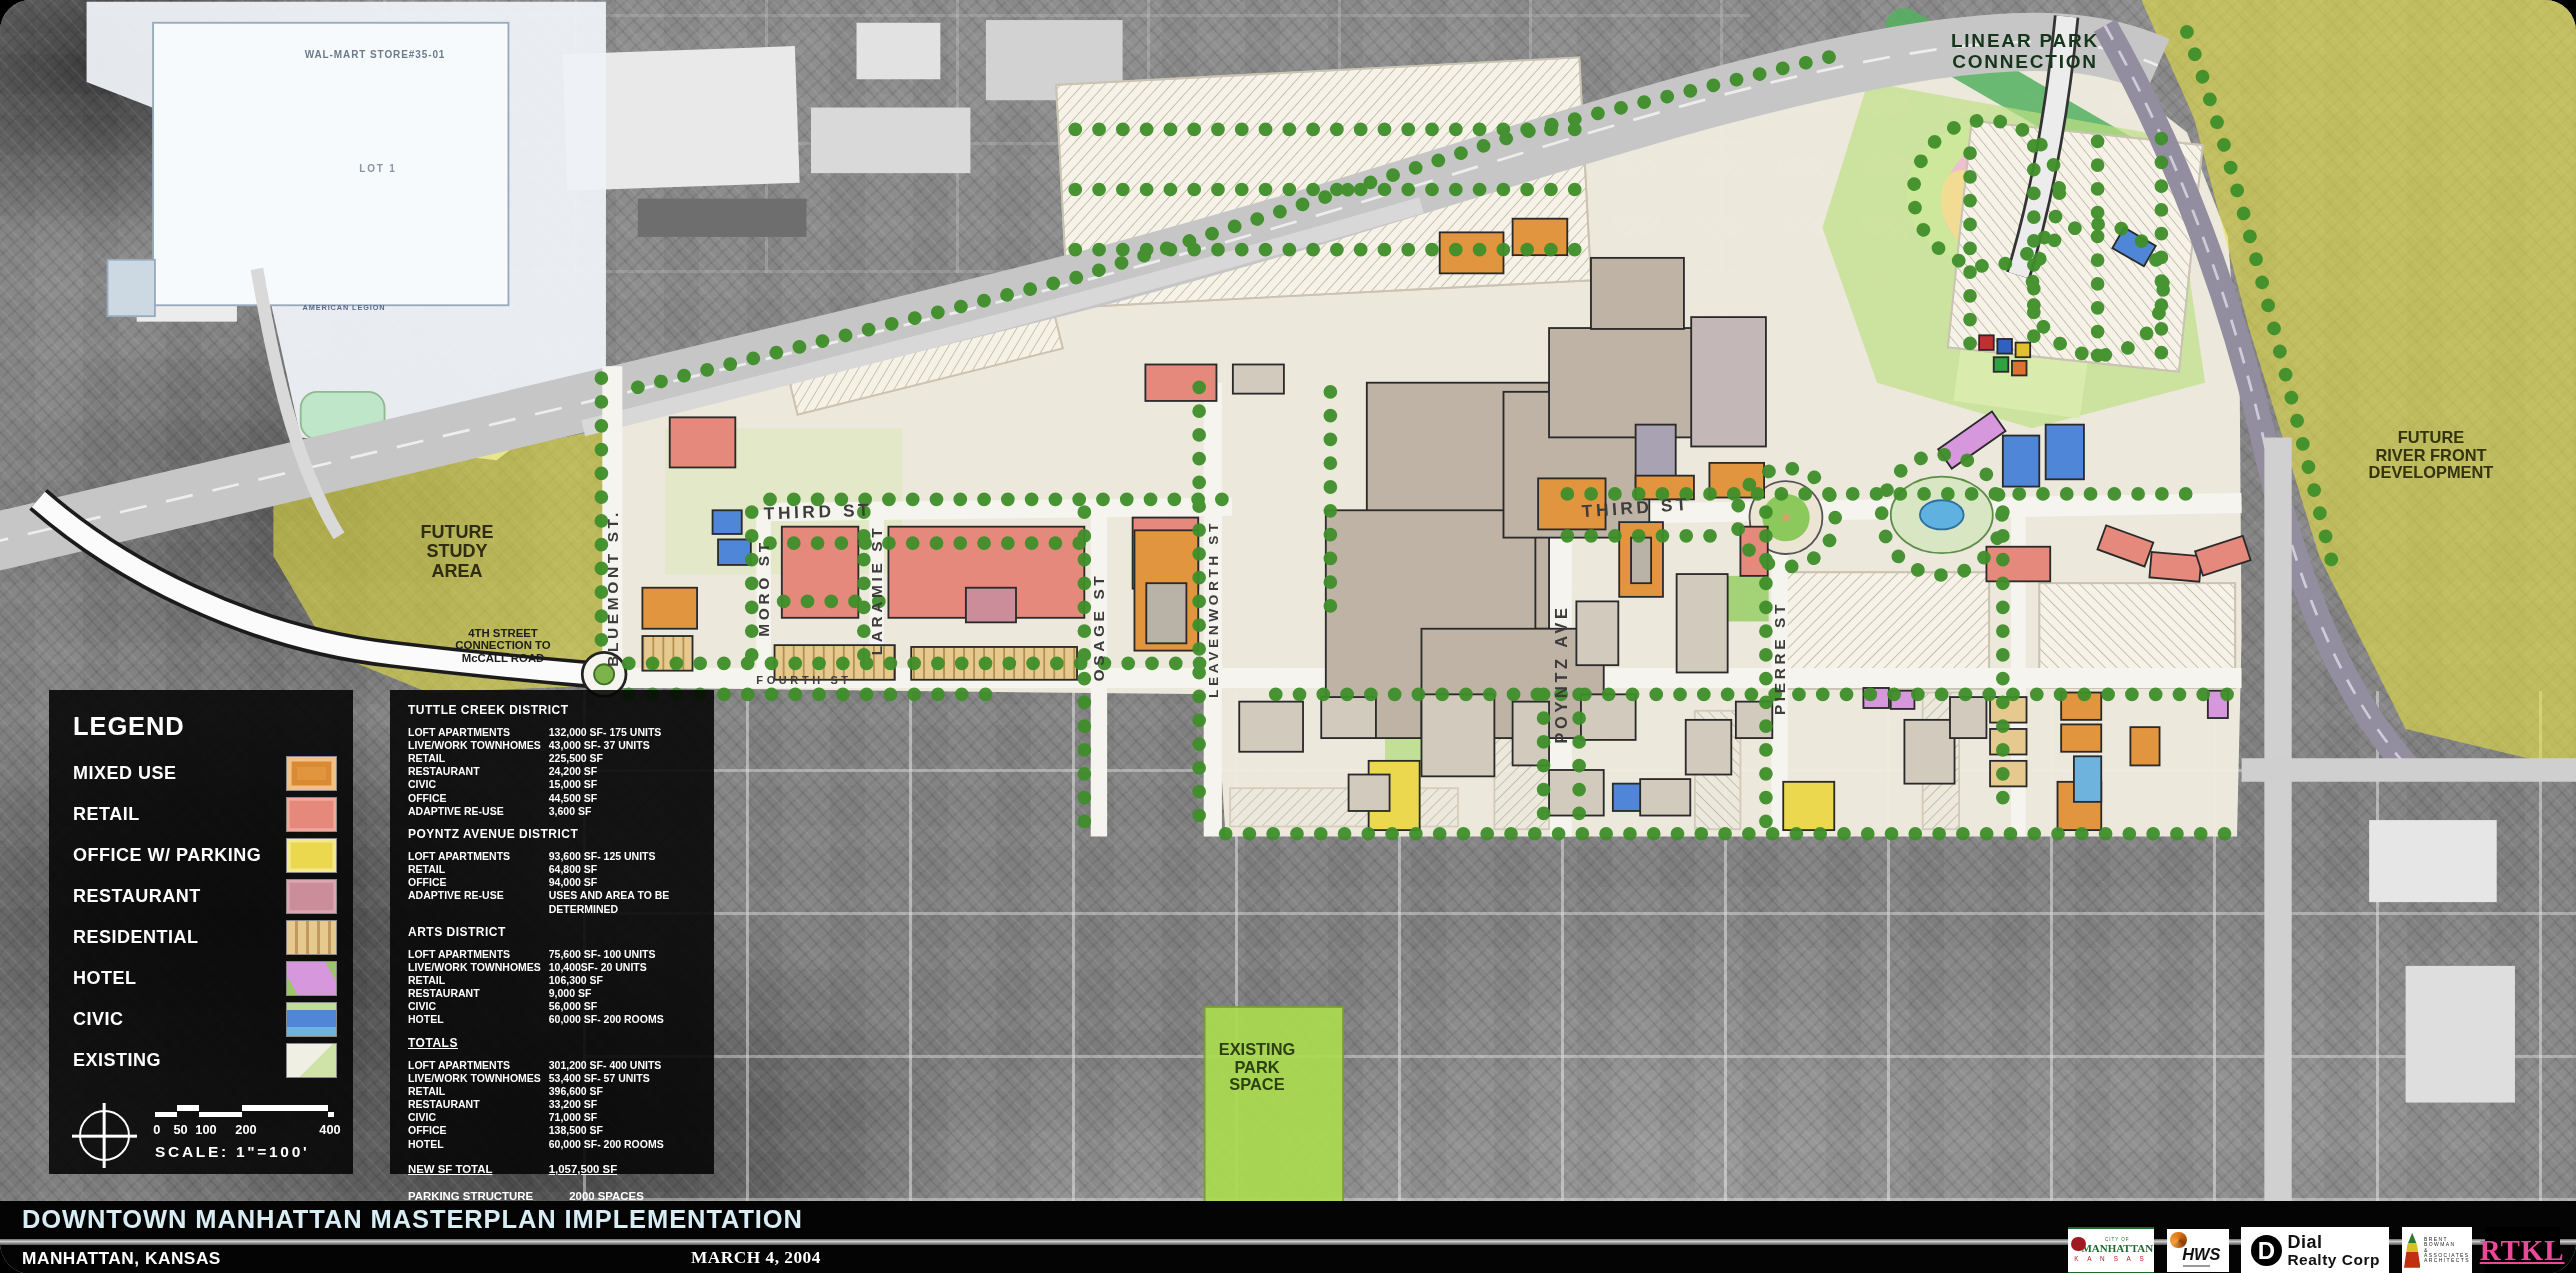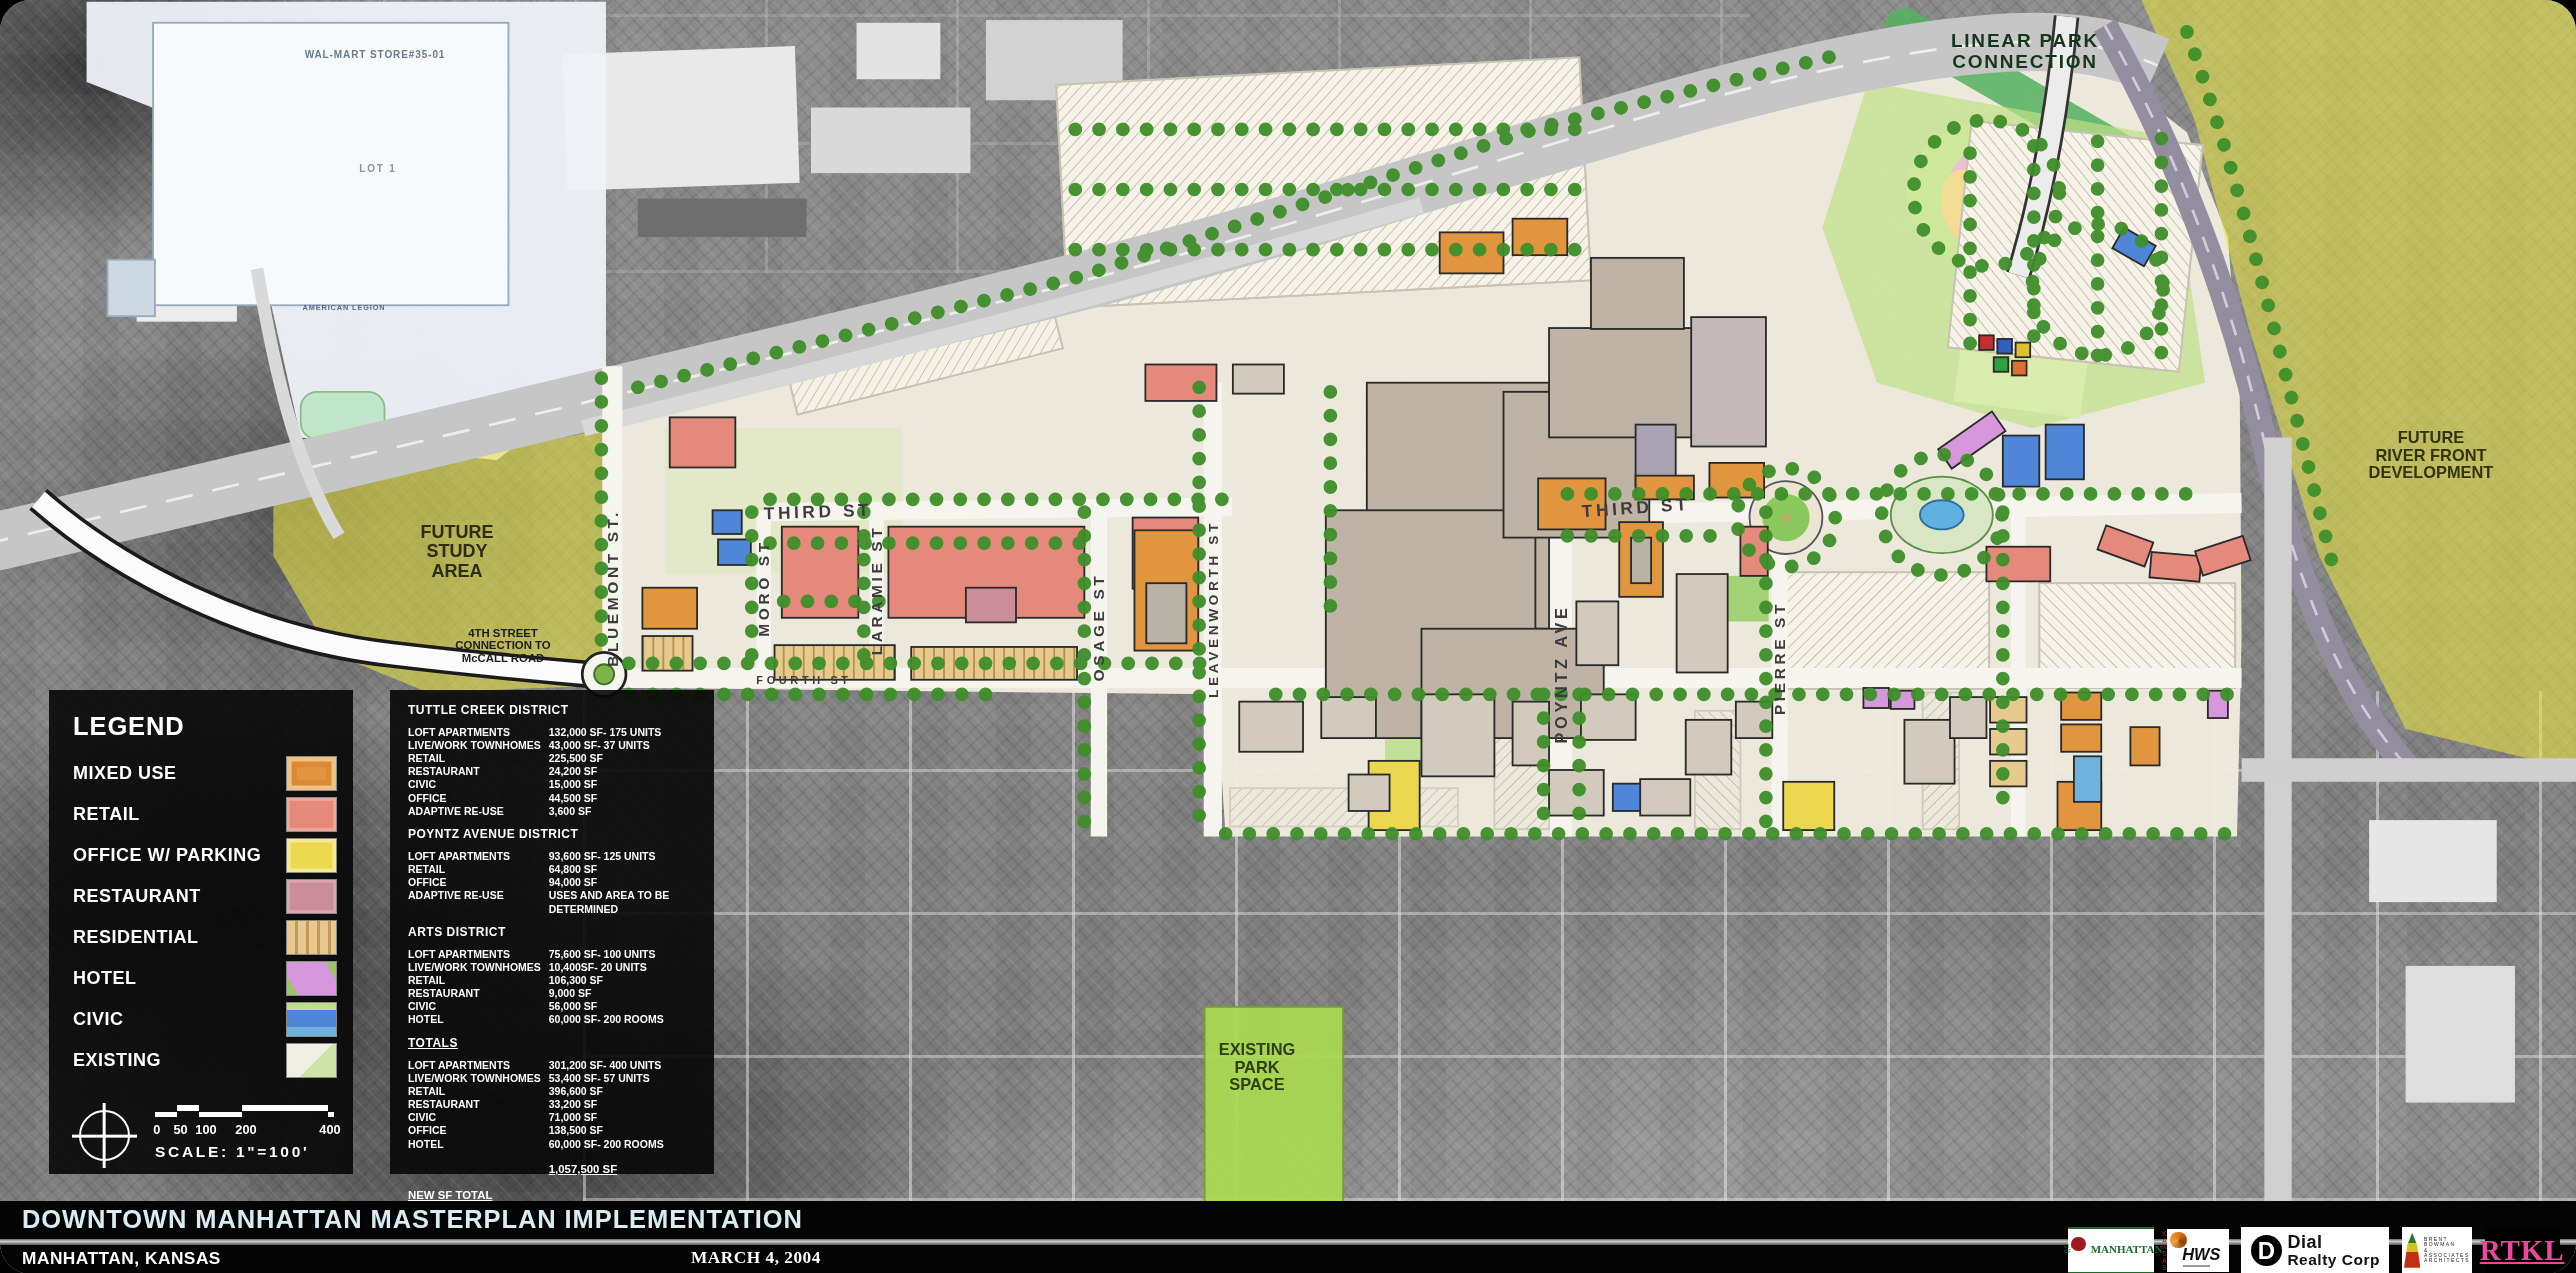--- a/index.html
+++ b/index.html
@@ -69,34 +69,34 @@
   
   .stats-panel{left:390px;top:690px;width:324px;height:484px;padding:12.8px 12.8px 9px 18px;box-sizing:border-box;
                font-size:10.5px;font-weight:bold;line-height:1.25;}
   .district-name{font-size:12px;letter-spacing:0.5px;margin:9px 0 8.2px;}
   .district-name.u{text-decoration:underline;}
   .district-name:first-child{margin-top:0;}
   .srow{display:flex;}
   .sl{flex:0 0 48%;}
   .sv{flex:1;}
   .newsf{display:flex;margin:11px 0 12.8px;font-size:11.4px;text-decoration:underline;}
-  .newsf .sl{flex:0 0 48%;margin-top:26px;}
+  .newsf .sl{flex:0 0 48%;}
   .parking-rows{margin-top:9px;font-size:11.4px;}
   .parking-rows .sl{flex:0 0 55%;}
   .footnote{margin-top:11px;font-size:7.7px;letter-spacing:0.3px;color:#e8e8e8;}
   
   .footer{position:absolute;left:0;bottom:0;width:2576px;height:73px;background:#040404;}
   .f-title{position:absolute;left:22px;top:3.6px;font-size:25.5px;font-weight:bold;color:#d8ecf3;
            letter-spacing:0.9px;text-shadow:0.9px 1.8px 1.8px #000;}
   .f-divider{position:absolute;left:0;top:38px;width:2576px;height:5.5px;
              background:linear-gradient(180deg,#666,#cfcfcf 40%,#8f8f8f 70%,#555);}
   .f-loc{position:absolute;left:22px;top:47px;font-size:17.3px;font-weight:bold;color:#fff;letter-spacing:0.5px;}
   .f-date{position:absolute;left:691px;top:47px;font-size:17.3px;font-weight:bold;color:#fff;letter-spacing:0.5px;font-family:Liberation Serif, serif;}
   .logos{position:absolute;right:16.4px;top:25.5px;display:flex;align-items:center;gap:12.8px;}
-  .logo{background:#fff;color:#111;display:flex;flex-direction:row;align-items:center;justify-content:center;
+  .logo{background:#fff;color:#111;display:flex;flex-direction:column;align-items:center;justify-content:center;
         padding:2.7px 5.5px;line-height:1.05;}
   .logo-city-of-manhattan{width:75px;height:38px;border-top:2.7px solid #1c6b2d;border-bottom:2.7px solid #1c6b2d;position:relative;}
   .logo-city-of-manhattan::before{content:"";position:absolute;left:3.6px;top:8.2px;width:14.6px;height:14.6px;border-radius:50%;background:#a01820;}
   .logo-city-of-manhattan span:nth-child(1){font-size:4.6px;color:#1c6b2d;letter-spacing:0.9px;margin-left:12.8px;}
   .logo-city-of-manhattan span:nth-child(2){font-family:"Liberation Serif",serif;font-size:11px;color:#1c6b2d;font-weight:bold;margin-left:12.8px;}
   .logo-city-of-manhattan span:nth-child(3){font-size:6.4px;color:#b02020;letter-spacing:3.6px;margin-top:1.8px;}
   .logo-hws{width:51px;height:38px;position:relative;}
   .logo-hws::before{content:"";position:absolute;left:3.6px;top:3.6px;width:16.4px;height:16.4px;border-radius:50%;
         background:conic-gradient(#e07818,#8a3c08,#f0a040,#e07818);}
   .logo-hws span{font-size:16.4px;font-weight:bold;font-style:italic;margin-top:9px;margin-left:7.3px;}

